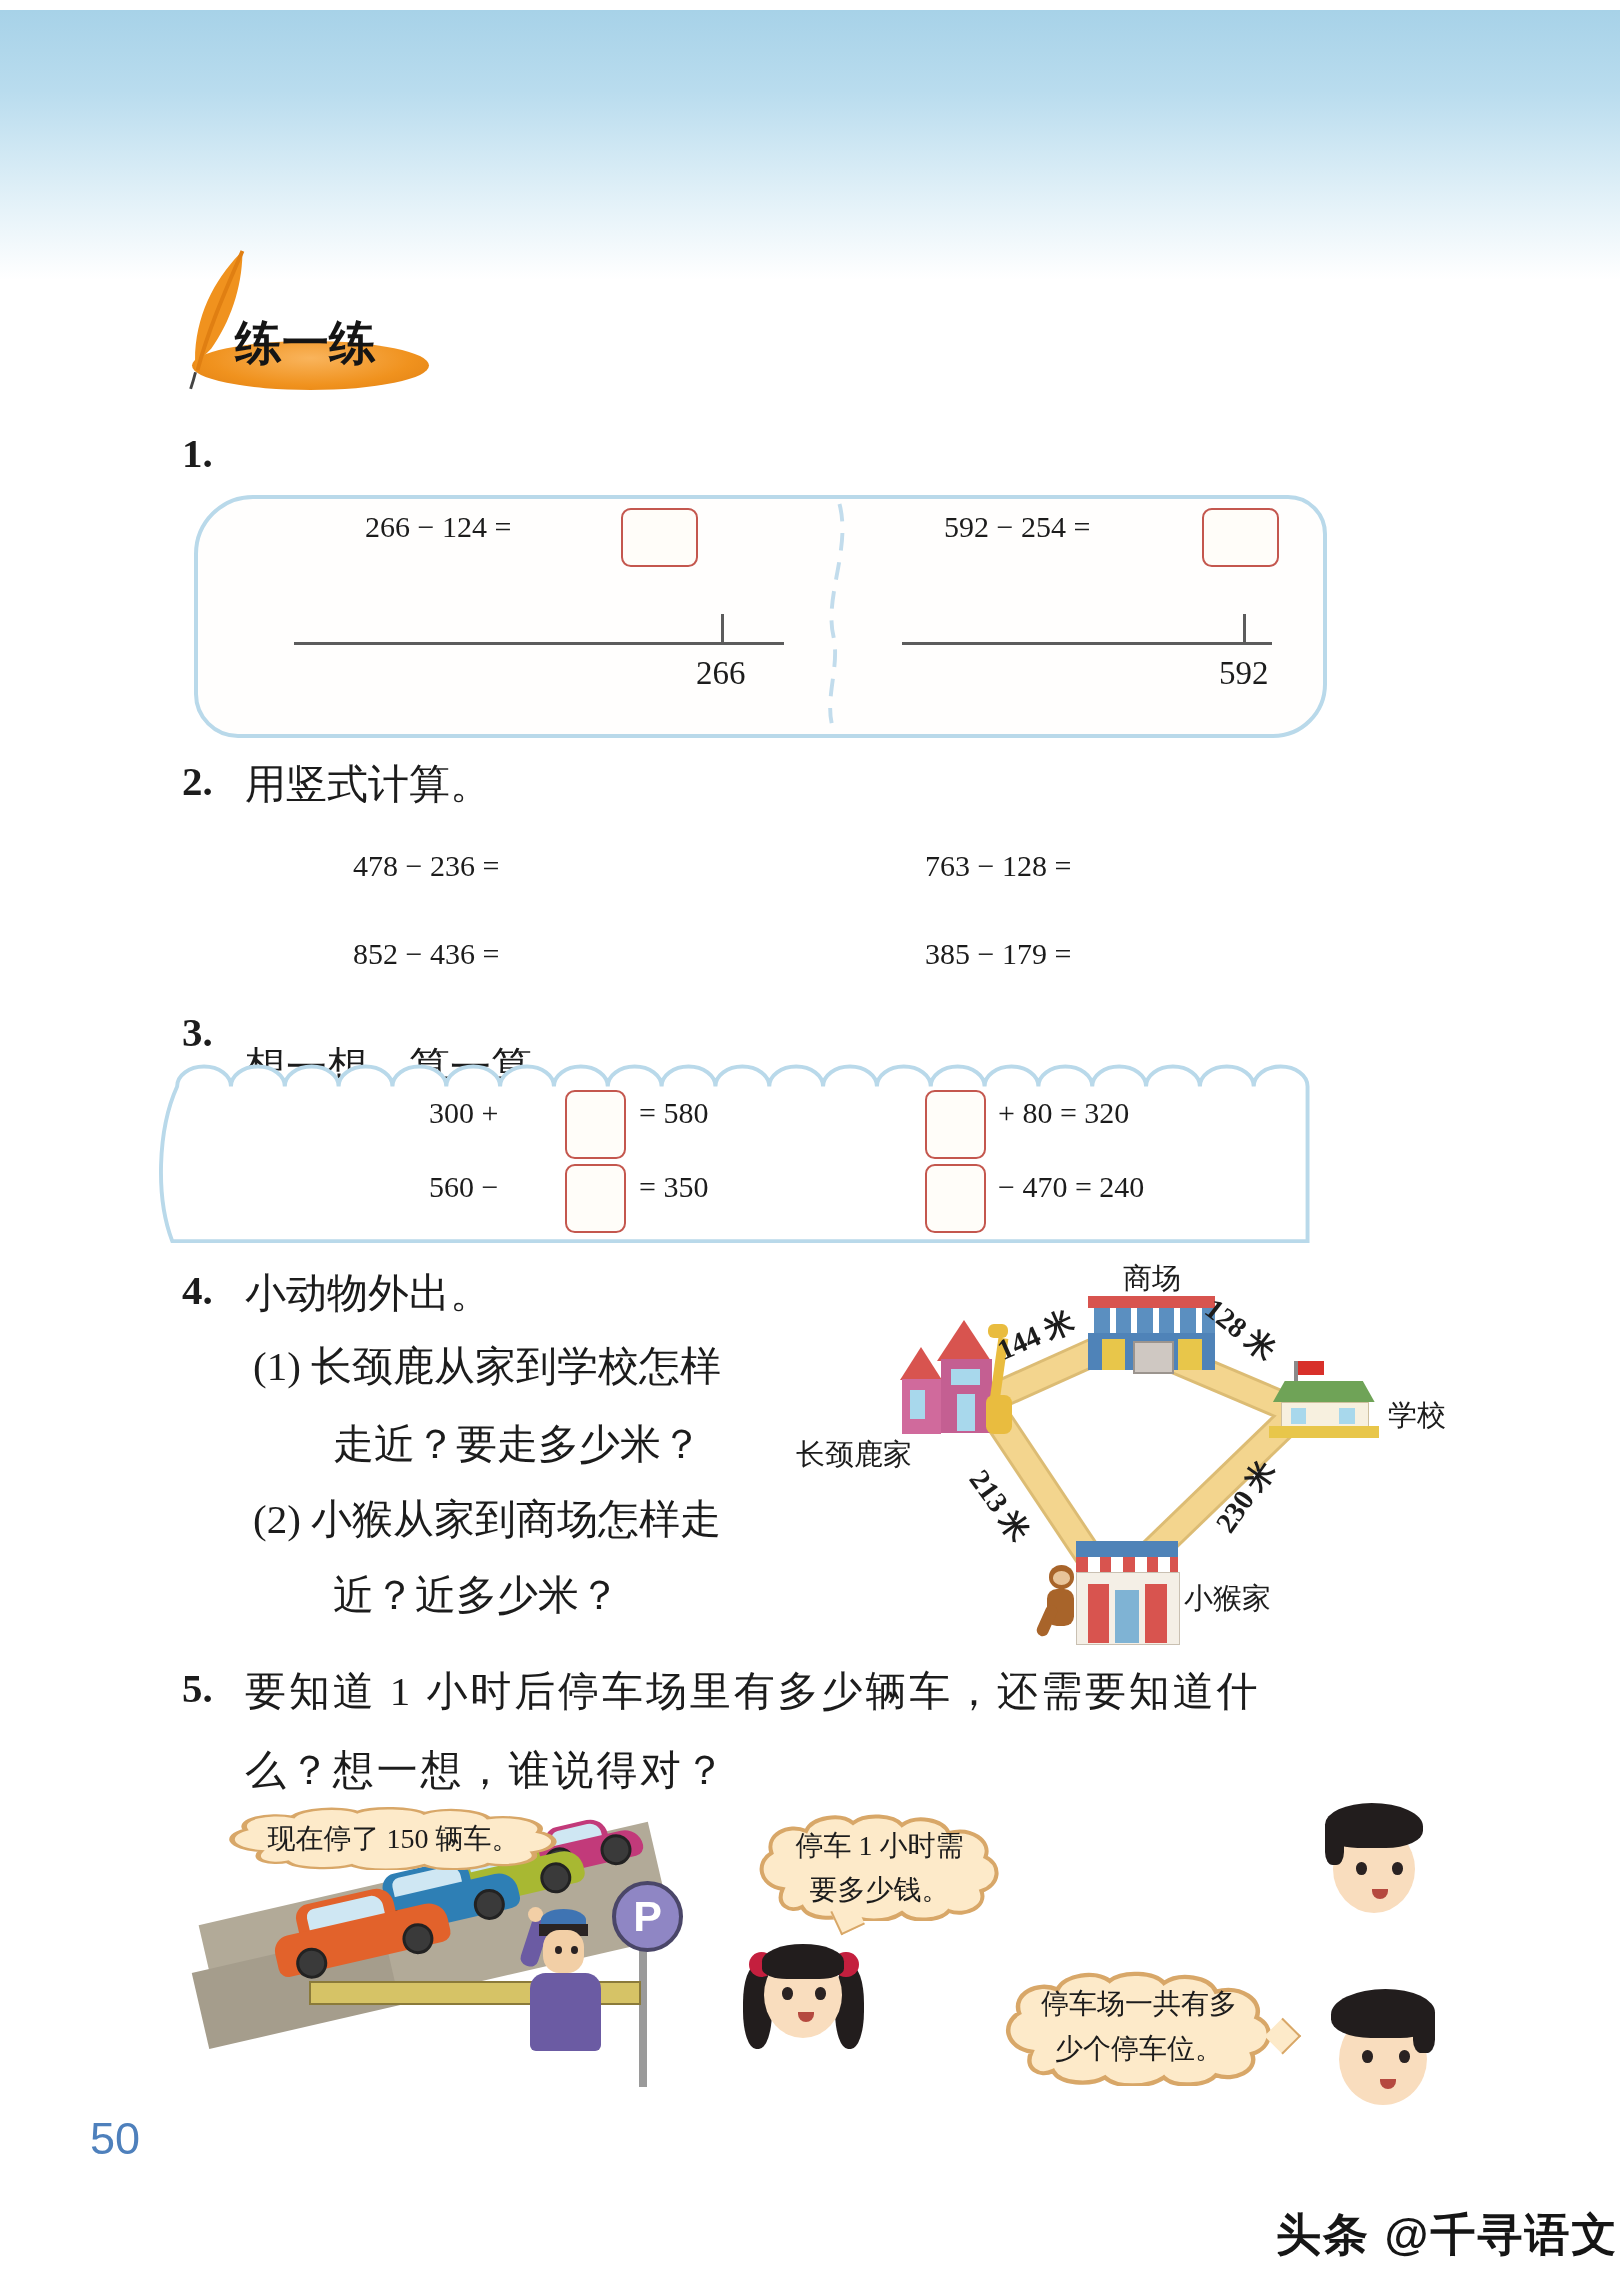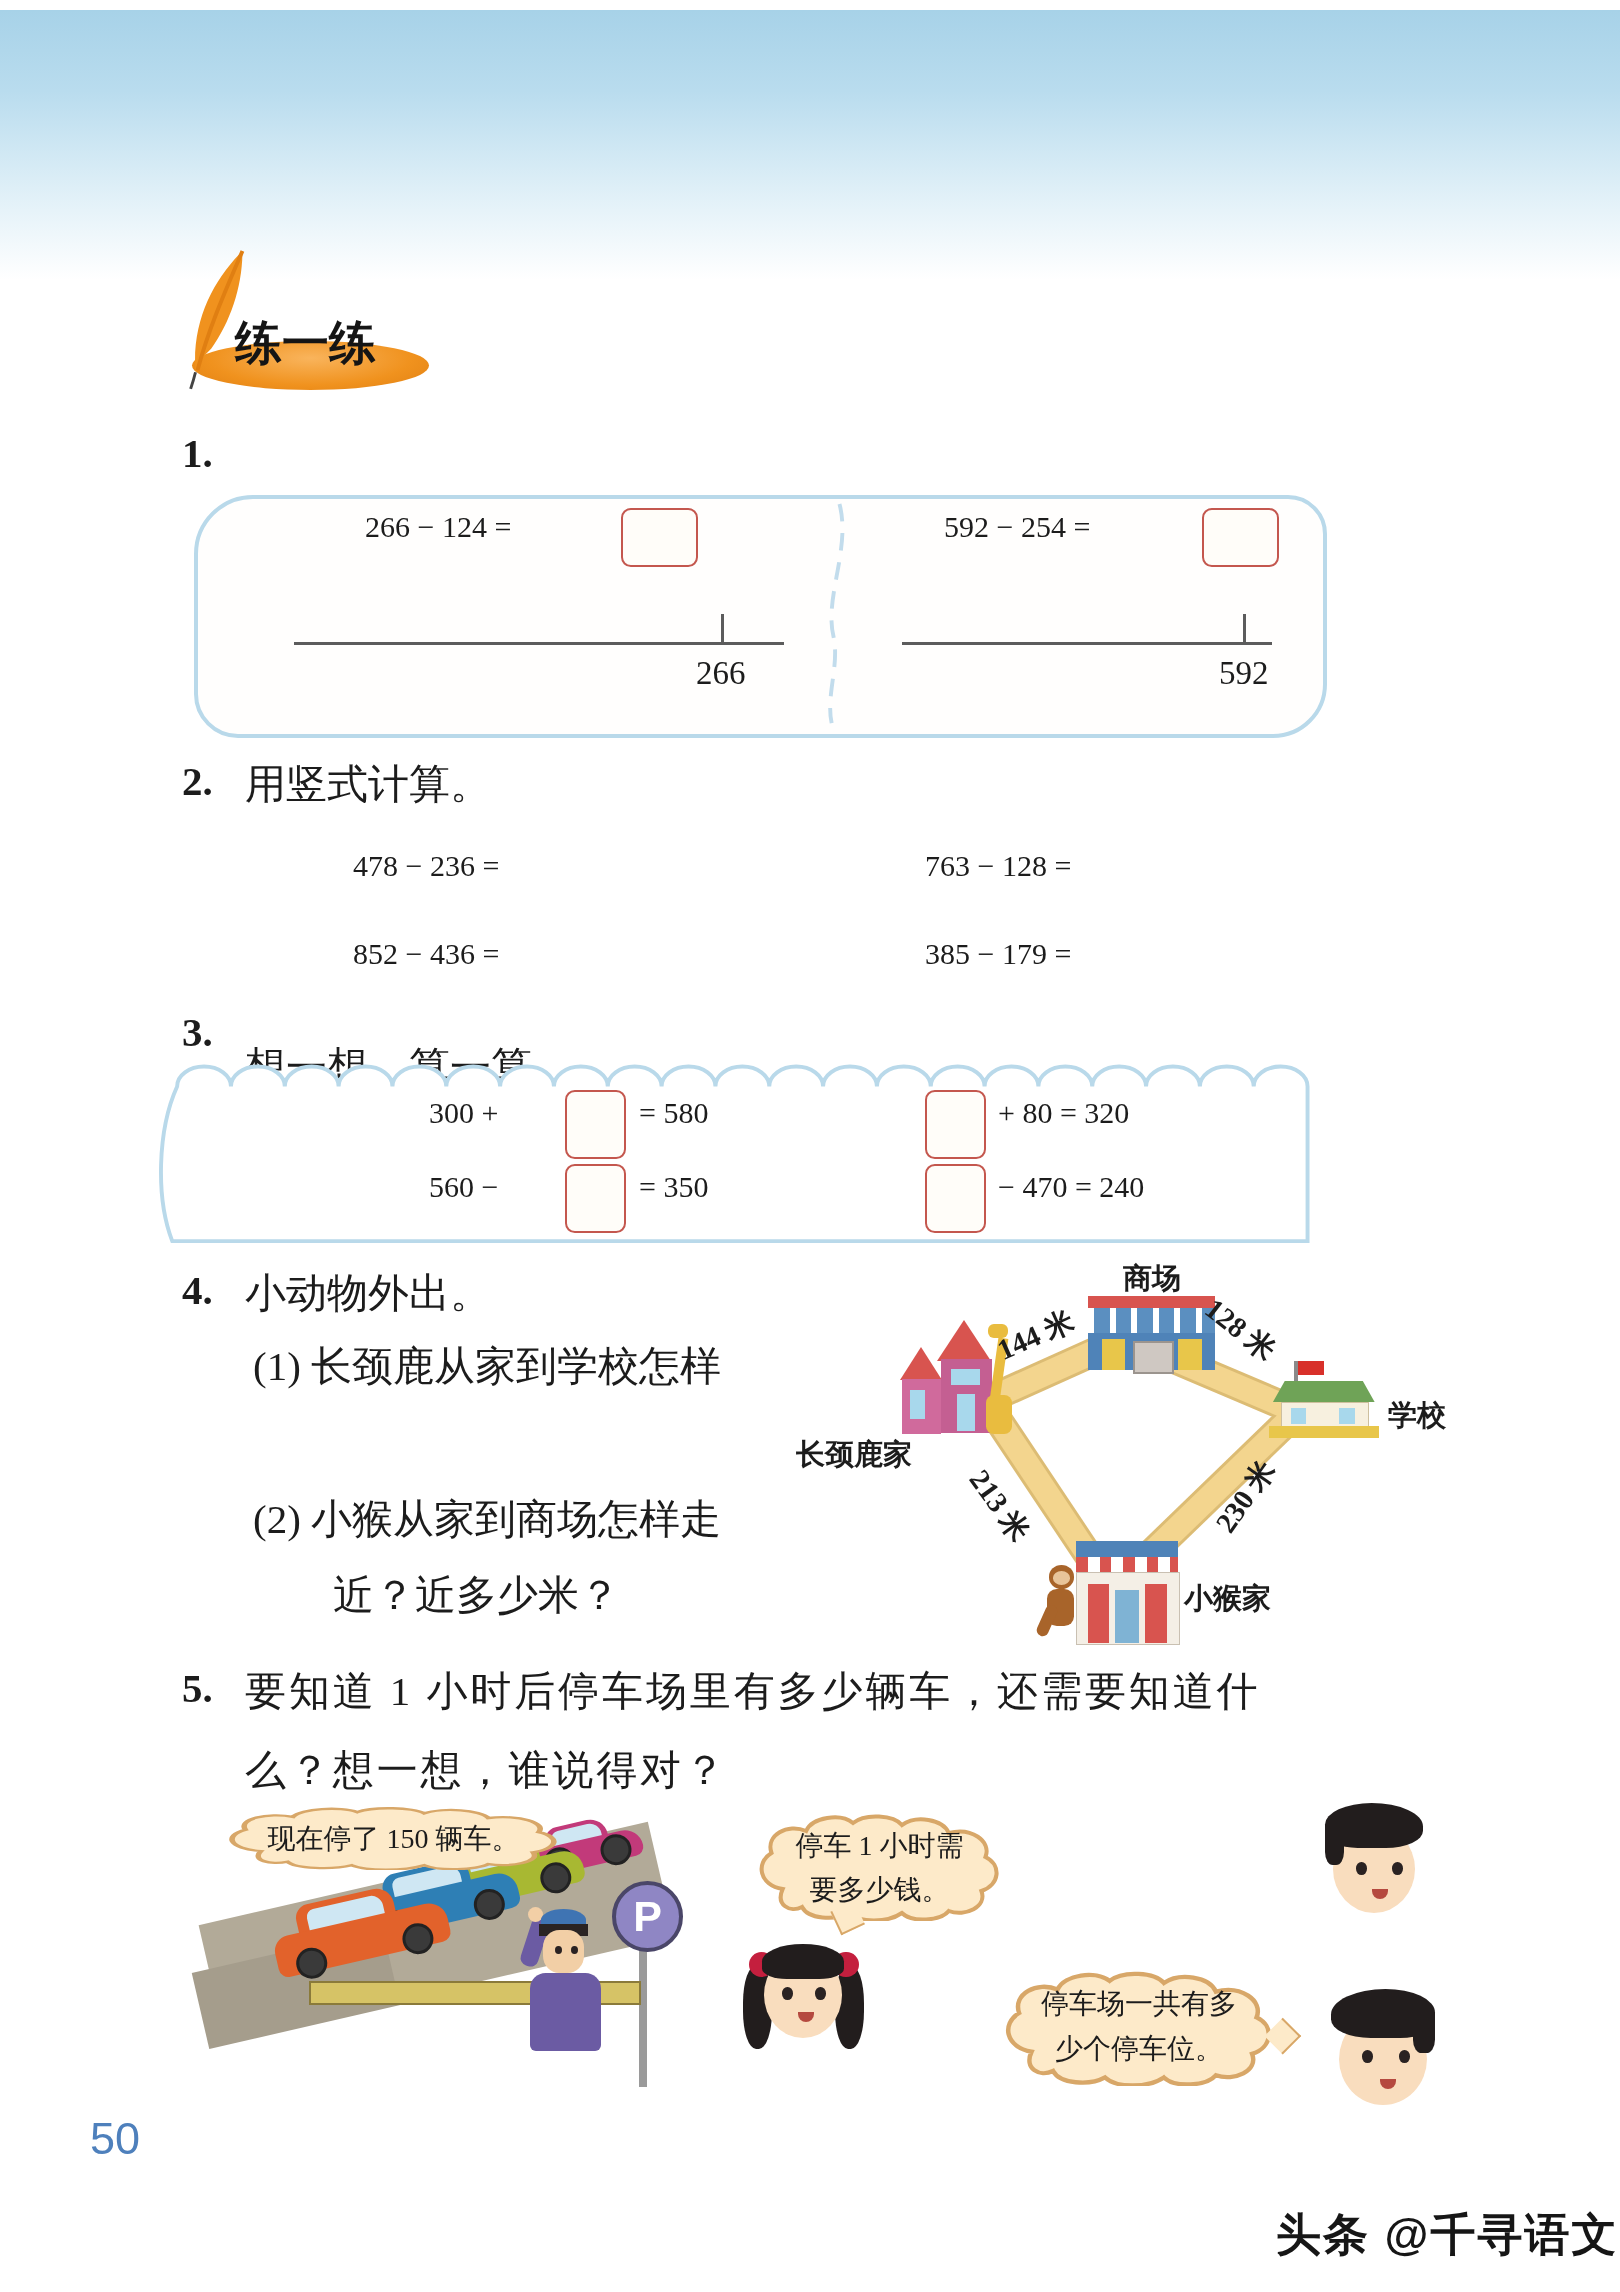--- a/index.html
+++ b/index.html
@@ -20,21 +20,21 @@
   .ptext{position:absolute;font-size:41px;}
   .eq{position:absolute;font-size:30px;}
   
   .box1{position:absolute;left:194px;top:495px;width:1125px;height:235px;background:#fffefd;
         border:4.9px solid #b9d9ea;border-radius:59px 39px 54px 44px;}
   .red-box{position:absolute;background:#fffdf9;border:2.9px solid #c4574e;border-radius:9.8px;}
   .numline{position:absolute;height:0;border-top:3.9px solid #5c5c5c;}
   .tick{position:absolute;width:2.9px;height:29px;background:#5c5c5c;}
   .tick-label{position:absolute;font-size:33px;}
   .dist{position:absolute;font-size:29px;font-weight:700;white-space:nowrap;}
-  .map-label{position:absolute;font-size:29px;font-weight:700;white-space:nowrap;}
+  .map-label{position:absolute;font-size:29px;font-weight:400;white-space:nowrap;}
   
   .cloud-svg{position:absolute;left:0;top:0;width:100%;height:100%;}
   .bubble{position:absolute;font-family:Liberation Serif, serif;}
   .bubble .txt{position:absolute;width:100%;text-align:center;font-size:28px;line-height:43px;z-index:3;}
   .tail{position:absolute;width:23.5px;height:23.5px;background:#fdeac9;z-index:2;}
   .tail.down{border-right:2.9px solid #d8a768;border-bottom:2.9px solid #d8a768;transform:rotate(65deg);}
   .tail.right{border-right:2.9px solid #d8a768;border-top:2.9px solid #d8a768;transform:rotate(45deg);}
   .car{position:absolute;transform:rotate(-13deg);}
   .car .ctop{position:absolute;top:0;left:16%;width:56%;height:52%;border-radius:13.7px 17.6px 0 0;}
   .car .cwin{position:absolute;top:8%;left:22%;width:44%;height:40%;background:#cfe7f3;border-radius:7.8px 11.8px 0 0;}
@@ -111,20 +111,21 @@
 
   <div class="eq" style="left:429px;top:1170px">560 −</div>
   <div class="red-box" style="left:565px;top:1164px;width:57px;height:65px"></div>
   <div class="eq" style="left:639px;top:1170px">= 350</div>
   <div class="red-box" style="left:925px;top:1164px;width:57px;height:65px"></div>
   <div class="eq" style="left:998px;top:1170px">− 470 = 240</div>
 
   <div class="pnum" style="left:182px;top:1266px">4.</div>
   <div class="ptext" style="left:245px;top:1266px">小动物外出。</div>
   <div class="ptext" style="left:253px;top:1339px">(1) 长颈鹿从家到学校怎样</div>
+  <div class="ptext" style="left:333px;top:1417px">走近？要走多少米？</div>
   <div class="ptext" style="left:253px;top:1492px">(2) 小猴从家到商场怎样走</div>
   <div class="ptext" style="left:333px;top:1568px">近？近多少米？</div>
 
   <div class="abs" style="left:794px;top:1259px;width:725px;height:421px">
     <svg class="abs" style="left:0;top:0" width="725" height="421" viewBox="0 0 740 430">
       <g stroke="#dcbc74" stroke-width="30" fill="none">
         <path d="M195,145 L335,82"></path>
           <path d="M340,82 L505,152"></path>
         <path d="M200,152 L320,332"></path>
           <path d="M330,334 L510,160"></path>

